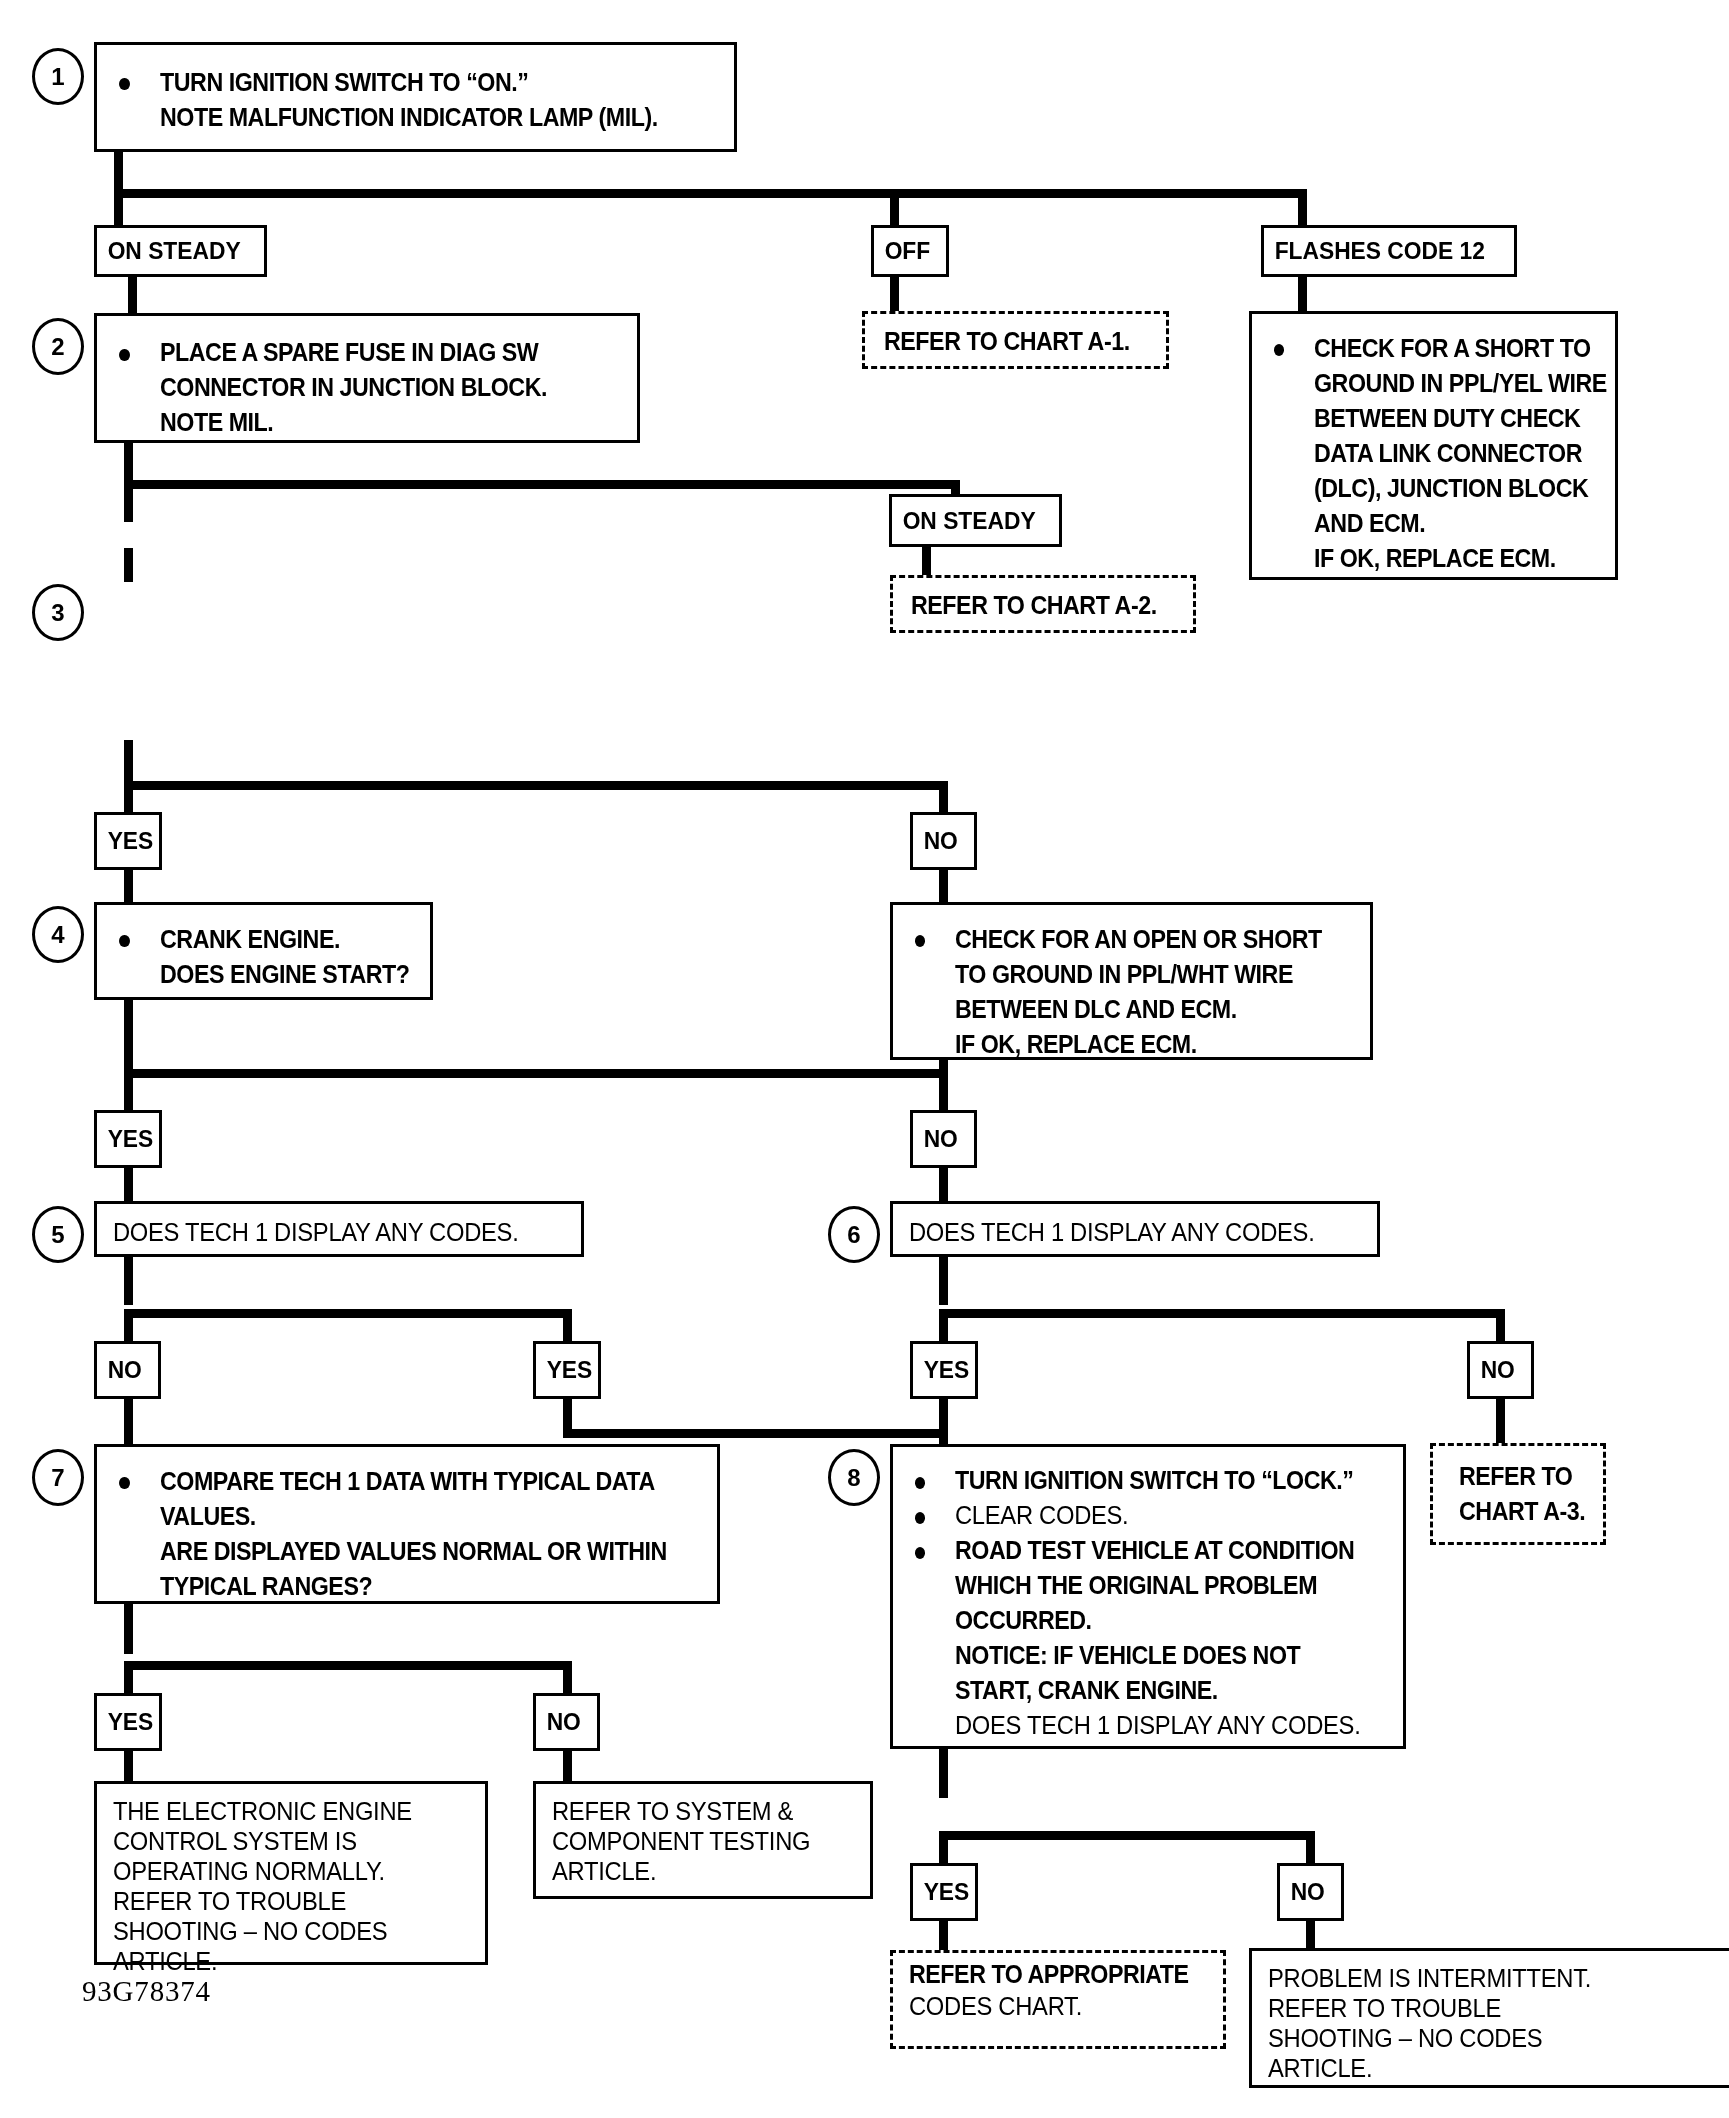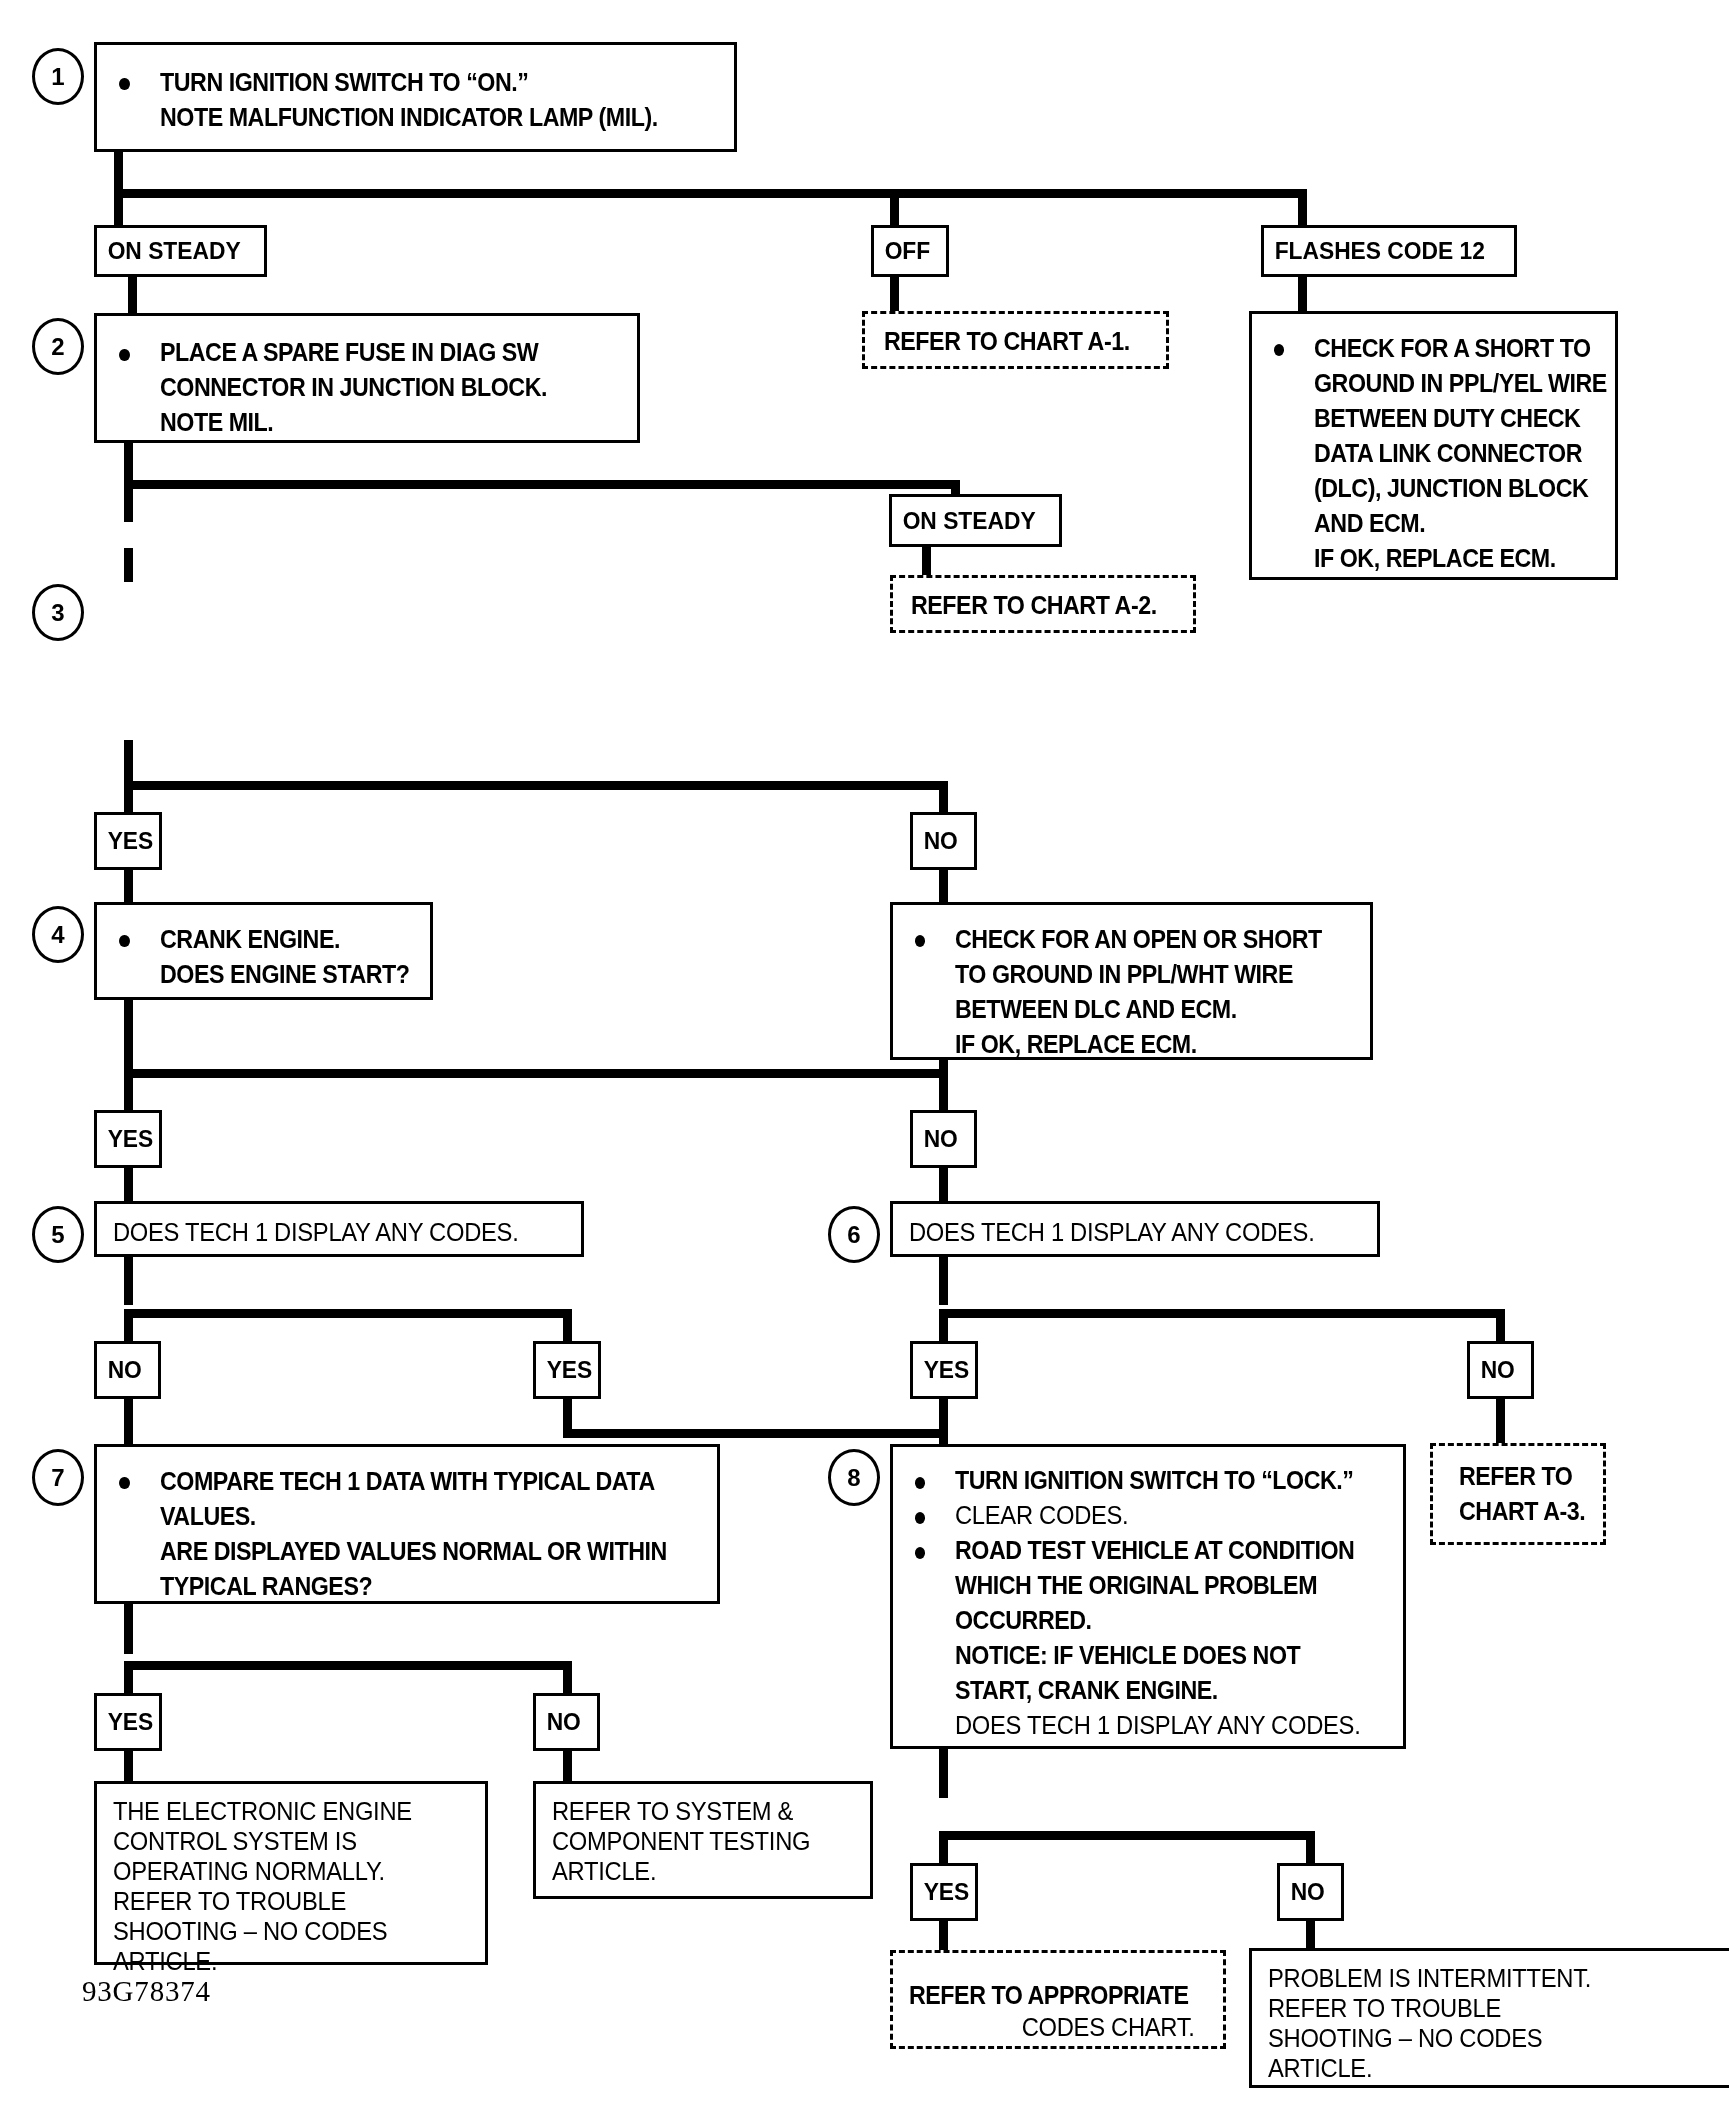--- a/index.html
+++ b/index.html
@@ -368,21 +368,21 @@
     <span>YES</span>
   </div>
   <div class="vline" style="left:939px; top:1920px; height:32px;"></div>
 
   <div class="label-box" style="left:1277px; top:1863px; width:67px; height:58px;">
     <span>NO</span>
   </div>
   <div class="vline" style="left:1306px; top:1920px; height:32px;"></div>
 
   <div class="box dashed" style="left:890px; top:1950px; width:336px; height:99px;">
-    <div class="blines" style="left:16px; top:26px;text-align:right;">
+    <div class="blines" style="left:16px; top:5px;">
       <div class="heavy ln" style="line-height:32px;">REFER TO APPROPRIATE</div>
       <div class="light ln" style="line-height:32px;">CODES CHART.</div>
     </div>
   </div>
 
   <div class="box" style="left:1249px; top:1948px; width:506px; height:140px;">
     <div class="blines" style="left:16px; top:12px;">
       <div class="light ln" style="line-height:30px;">PROBLEM IS INTERMITTENT.</div>
       <div class="light ln" style="line-height:30px;">REFER TO TROUBLE</div>
       <div class="light ln" style="line-height:30px;">SHOOTING  –  NO CODES</div>

